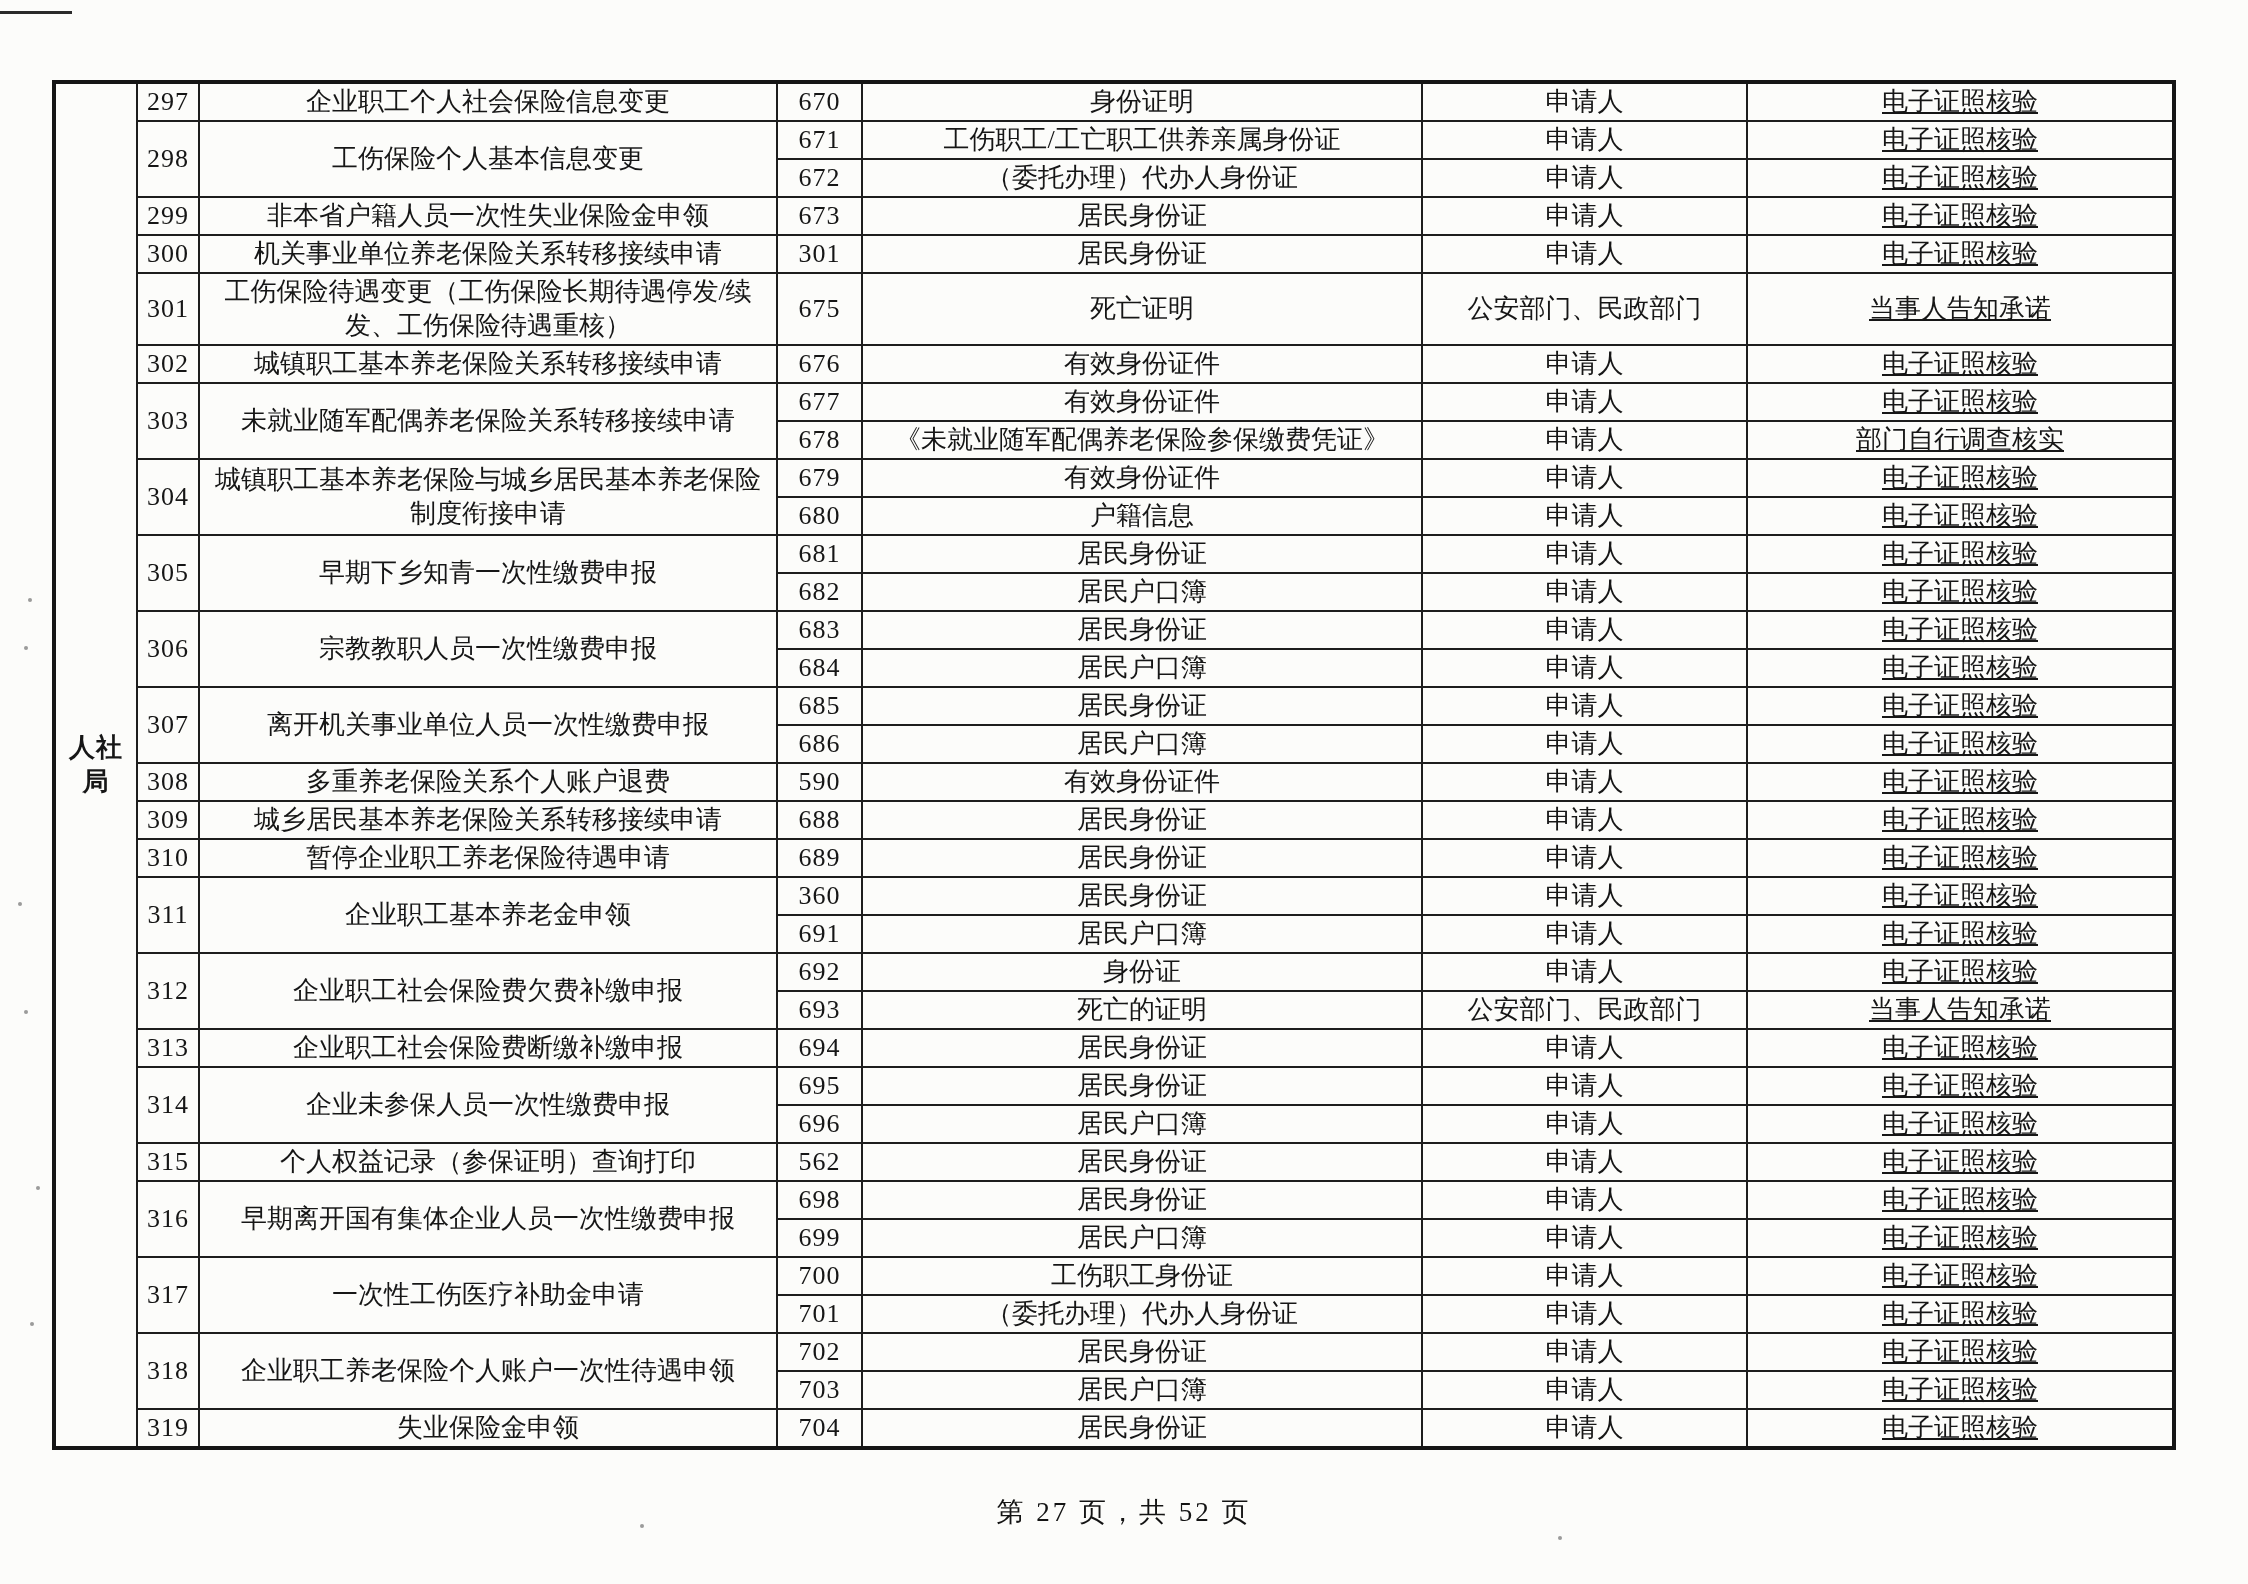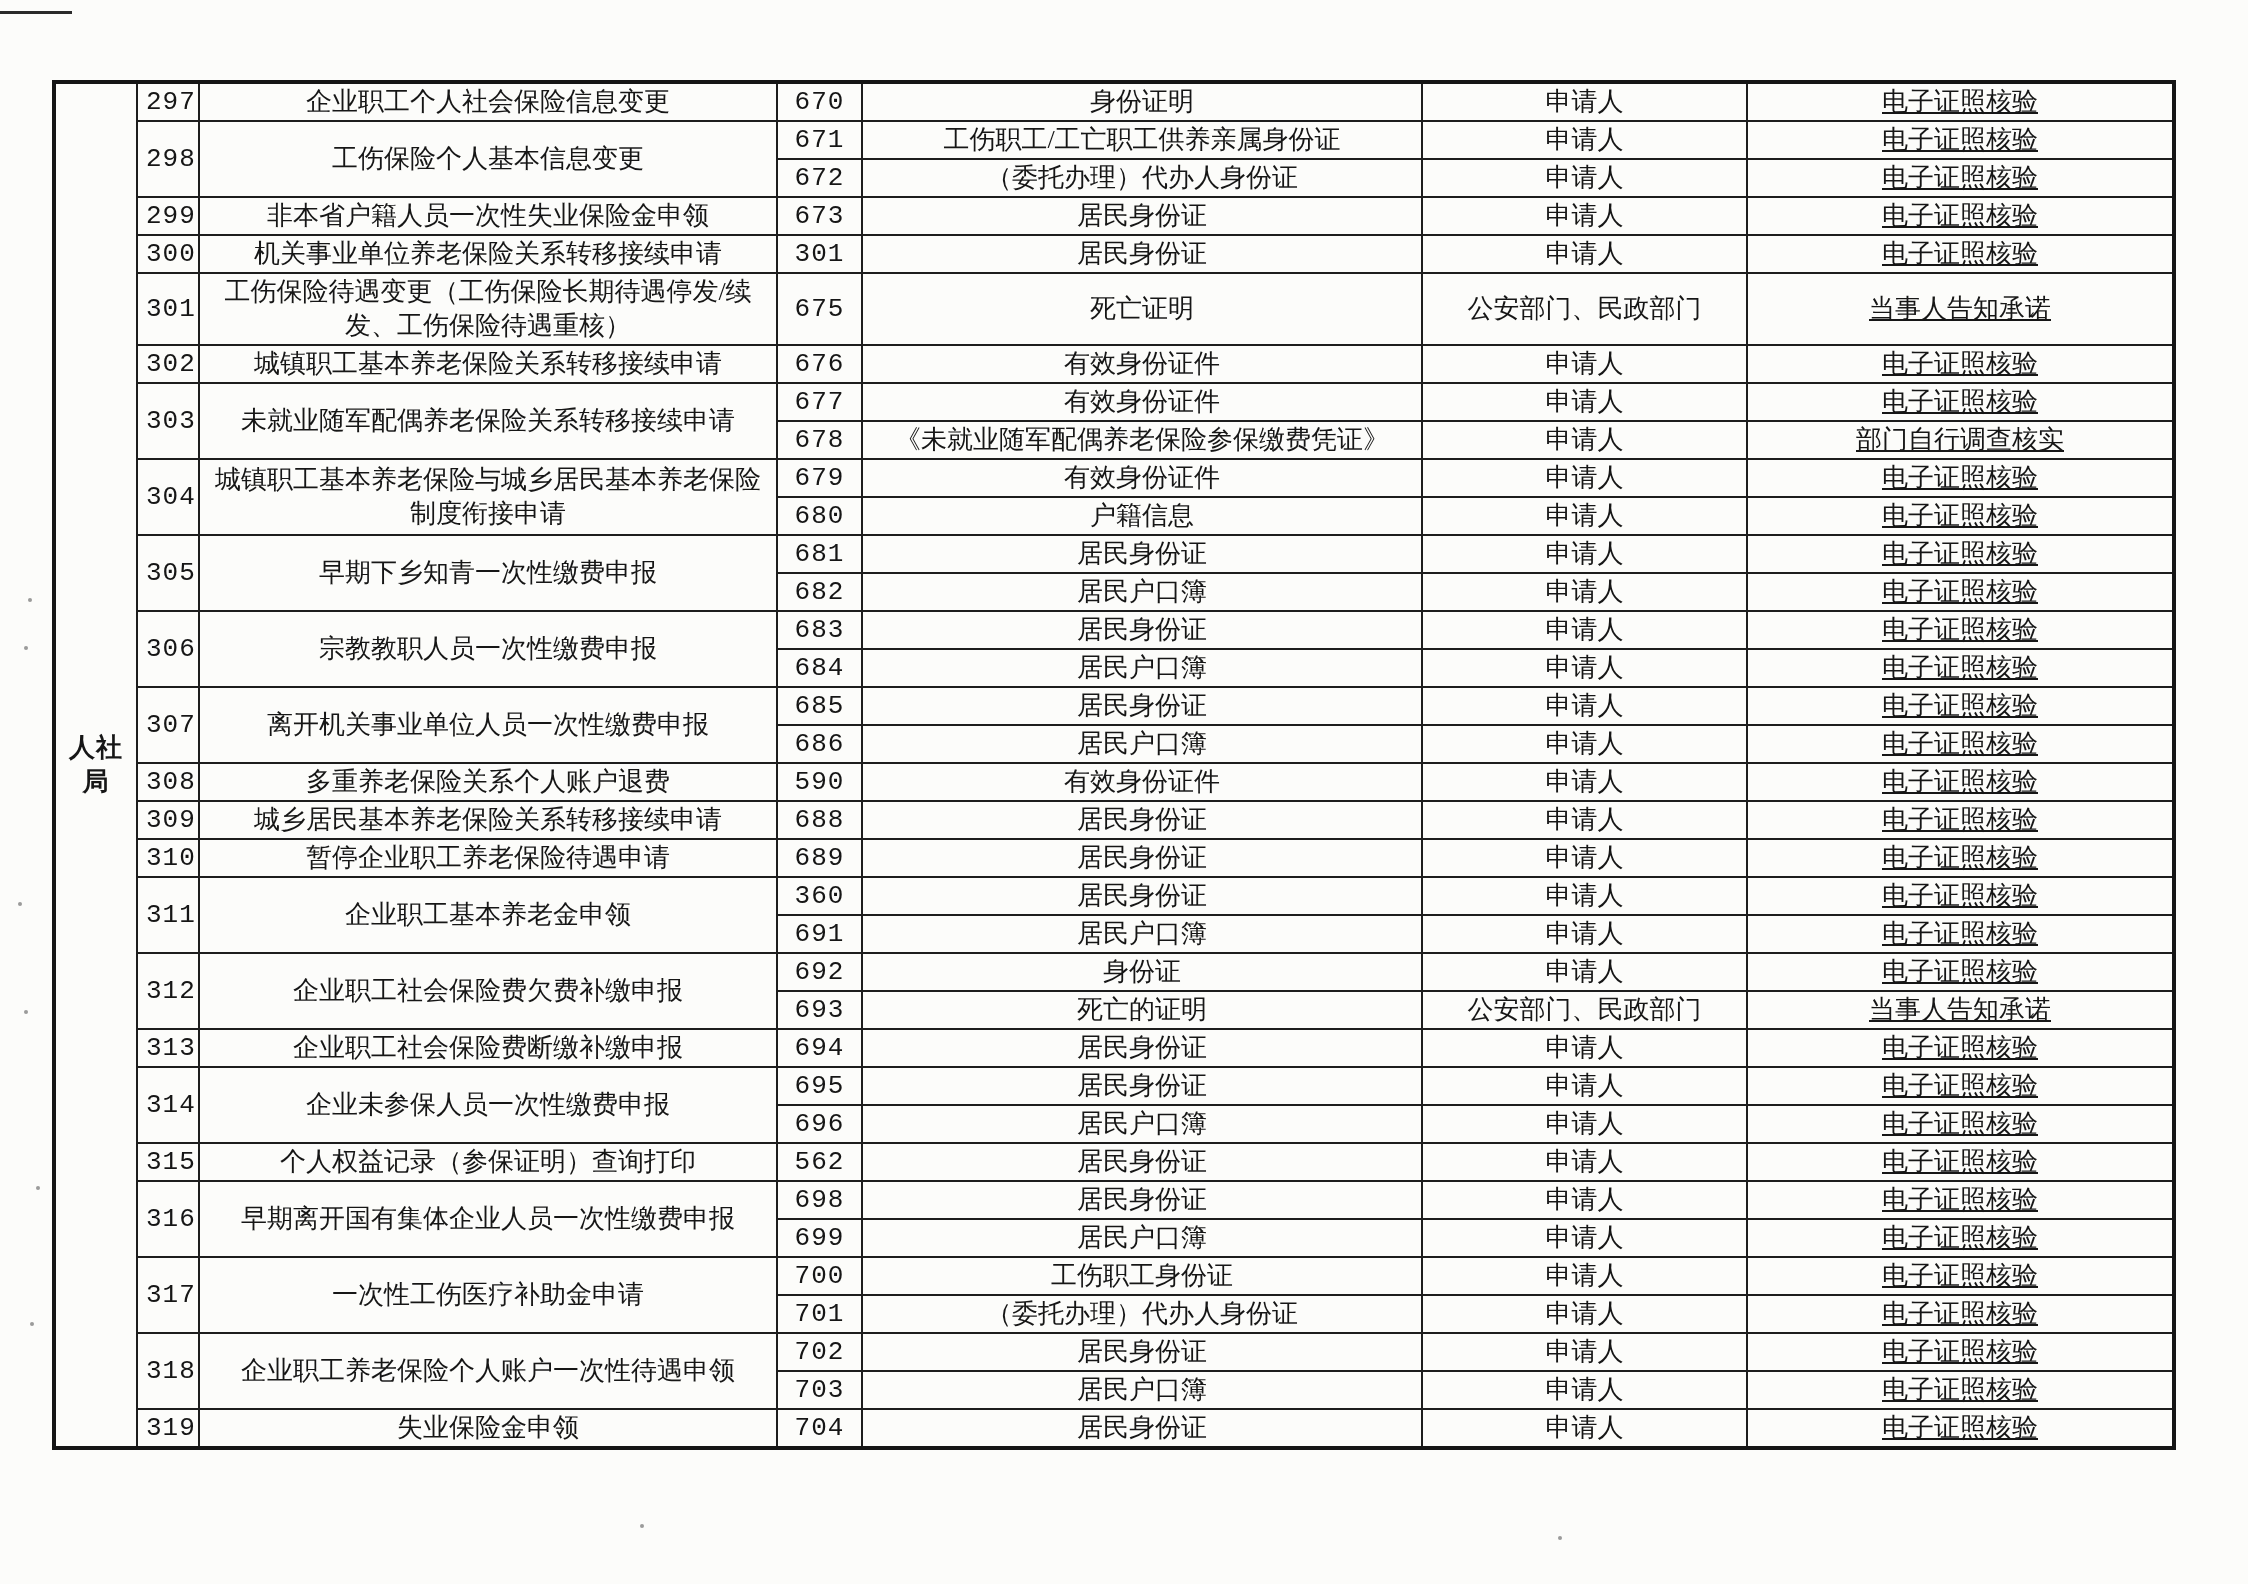--- a/index.html
+++ b/index.html
@@ -36,21 +36,20 @@
   td.col-bureau{
     font-size:29px;
     font-weight:bold;
     line-height:44px;
     padding:0 10px;
     letter-spacing:1px;
   }
   td.col-no,td.col-docno{
     font-size:27px;
     letter-spacing:1px;
-    font-family:Liberation Mono, monospace;
   }
   td.col-service{padding:1px 46px;}
   td.col-doc{padding:1px 26px;}
   td.col-source{padding:1px 12px;}
   td.col-method{padding:1px 12px;text-decoration:underline;}
   .footer{
     position:absolute;
     left:0;top:1494px;
     width:2248px;
     text-align:center;
@@ -338,20 +337,21 @@
           <td class="col-no">319</td>
           <td class="col-service">失业保险金申领</td>
           <td class="col-docno">704</td>
           <td class="col-doc">居民身份证</td>
           <td class="col-source">申请人</td>
           <td class="col-method">电子证照核验</td>
         </tr>
       </tbody>
   </table>
 
+  <div class="footer">第 27 页，共 52 页</div>
 
   <div class="speck" style="left:28px;top:598px"></div>
   <div class="speck" style="left:24px;top:646px"></div>
   <div class="speck" style="left:18px;top:902px"></div>
   <div class="speck" style="left:24px;top:1010px"></div>
   <div class="speck" style="left:36px;top:1186px"></div>
   <div class="speck" style="left:30px;top:1322px"></div>
   <div class="speck" style="left:640px;top:1524px"></div>
   <div class="speck" style="left:1558px;top:1536px"></div>
 </div>

